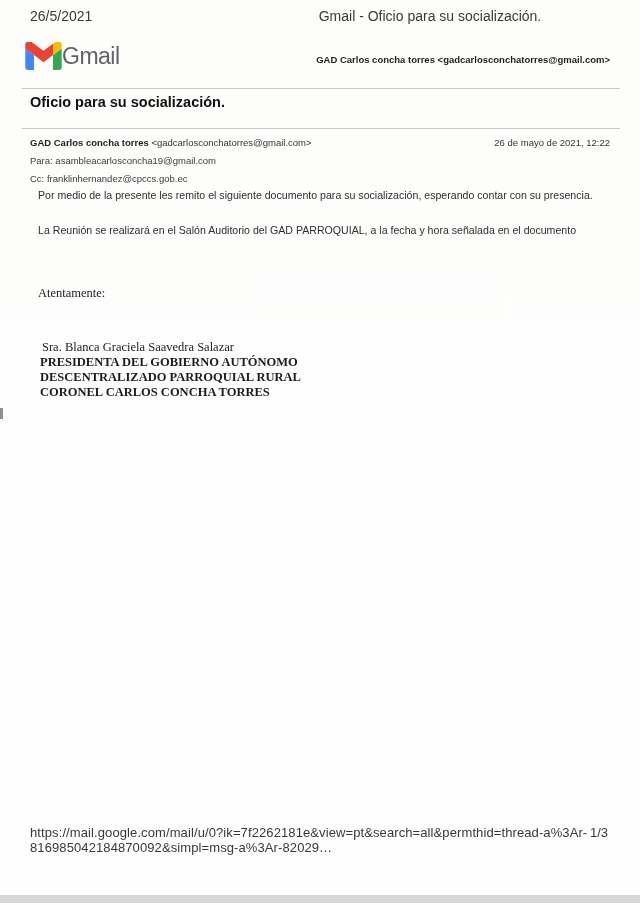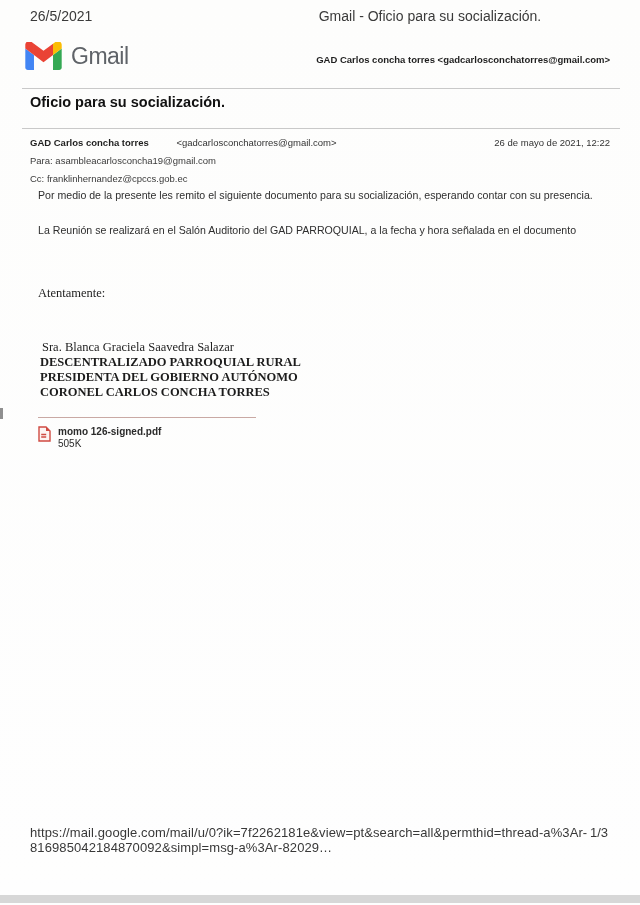--- a/index.html
+++ b/index.html
@@ -30,21 +30,21 @@
   .print-header .ph-title { flex: 1; text-align: center; padding-left: 70px; }
 
   
   .gmail-bar {
     position: absolute;
     top: 42px; left: 25px; right: 30px;
     display: flex;
     align-items: center;
     justify-content: space-between;
   }
-  .logo-wrap { display: flex; align-items: center; gap: 9px; }
+  .logo-wrap { display: flex; align-items: center; }
   .gmail-wordmark {
     font-size: 23px;
     color: #5f6368;
     letter-spacing: -0.5px;
     font-weight: 400;
   }
   .account-line {
     font-size: 9.5px;
     font-weight: bold;
     color: #1f1f1f;
@@ -61,21 +61,21 @@
 
   
   .subject-block { position: absolute; top: 94px; left: 30px; right: 30px; }
   .subject-title { font-size: 14.5px; font-weight: bold; color: #111; }
   .message-count { font-size: 9.5px; color: #3c3c3c; margin-top: 4px; }
 
   
   .msg-header { position: absolute; top: 137px; left: 30px; right: 30px; font-size: 9.5px; color: #333; }
   .msg-row1 { display: flex; justify-content: space-between; align-items: baseline; }
   .sender-name { font-weight: bold; color: #1f1f1f; }
-  .sender-email { color: #333; margin-left: 25px; }
+  .sender-email { color: #333; }
   .msg-date { color: #333; }
   .msg-to, .msg-cc { margin-top: 7px; color: #3a3a3a; }
 
   
   .msg-body { position: absolute; top: 184px; left: 38px; width: 564px; font-size: 10.6px; color: #2e2e2e; }
   .msg-body p { line-height: 22px; }
   .body-p1 { text-align: justify; }
   .body-p2 { margin-top: 13px; }
 
   .closing {
@@ -179,41 +179,25 @@
 
   <div class="msg-body">
     <p class="body-p1">Por medio de la presente les remito el siguiente documento para su socialización, esperando contar con su presencia.</p>
     <p class="body-p2">La Reunión se realizará en el Salón Auditorio del GAD PARROQUIAL, a la fecha y hora señalada en el documento</p>
   </div>
 
   <div class="closing">Atentamente:</div>
 
   <div class="signature">
     <div class="sig-name">Sra. Blanca Graciela Saavedra Salazar</div>
+    <div class="sig-bold">PRESIDENTA DEL GOBIERNO AUTÓNOMO</div>
     <div class="sig-bold">DESCENTRALIZADO PARROQUIAL RURAL</div>
-    <div class="sig-bold">PRESIDENTA DEL GOBIERNO AUTÓNOMO</div>
     <div class="sig-bold">CORONEL CARLOS CONCHA TORRES</div>
   </div>
 
-  <div class="attachment-block">
-    <div class="attachment-sep"></div>
-    <div class="attachment-row">
-      <span class="icon">
-        <svg width="13" height="16" viewBox="0 0 13 16">
-          <path d="M1 1 h7 l4 4 v10 h-11 z" fill="#fdf3f2" stroke="#cf4a42" stroke-width="1.4"></path>
-          <path d="M8 1 l4 4 h-4 z" fill="#cf4a42"></path>
-          <path d="M3.2 8.5 h5 M3.2 11 h5" stroke="#cf4a42" stroke-width="1.6"></path>
-        </svg>
-      </span>
-      <div class="att-text">
-        <div class="att-name">momo 126-signed.pdf</div>
-        <div class="att-size">505K</div>
-      </div>
-    </div>
-  </div>
 
   <div class="print-footer">
     <span class="footer-url">https://mail.google.com/mail/u/0?ik=7f2262181e&amp;view=pt&amp;search=all&amp;permthid=thread-a%3Ar-816985042184870092&amp;simpl=msg-a%3Ar-82029…</span>
     <span class="footer-page">1/3</span>
   </div>
 
   <div class="scan-edge-mark"></div>
   <div class="scan-bottom-band"></div>
 
 </div>

